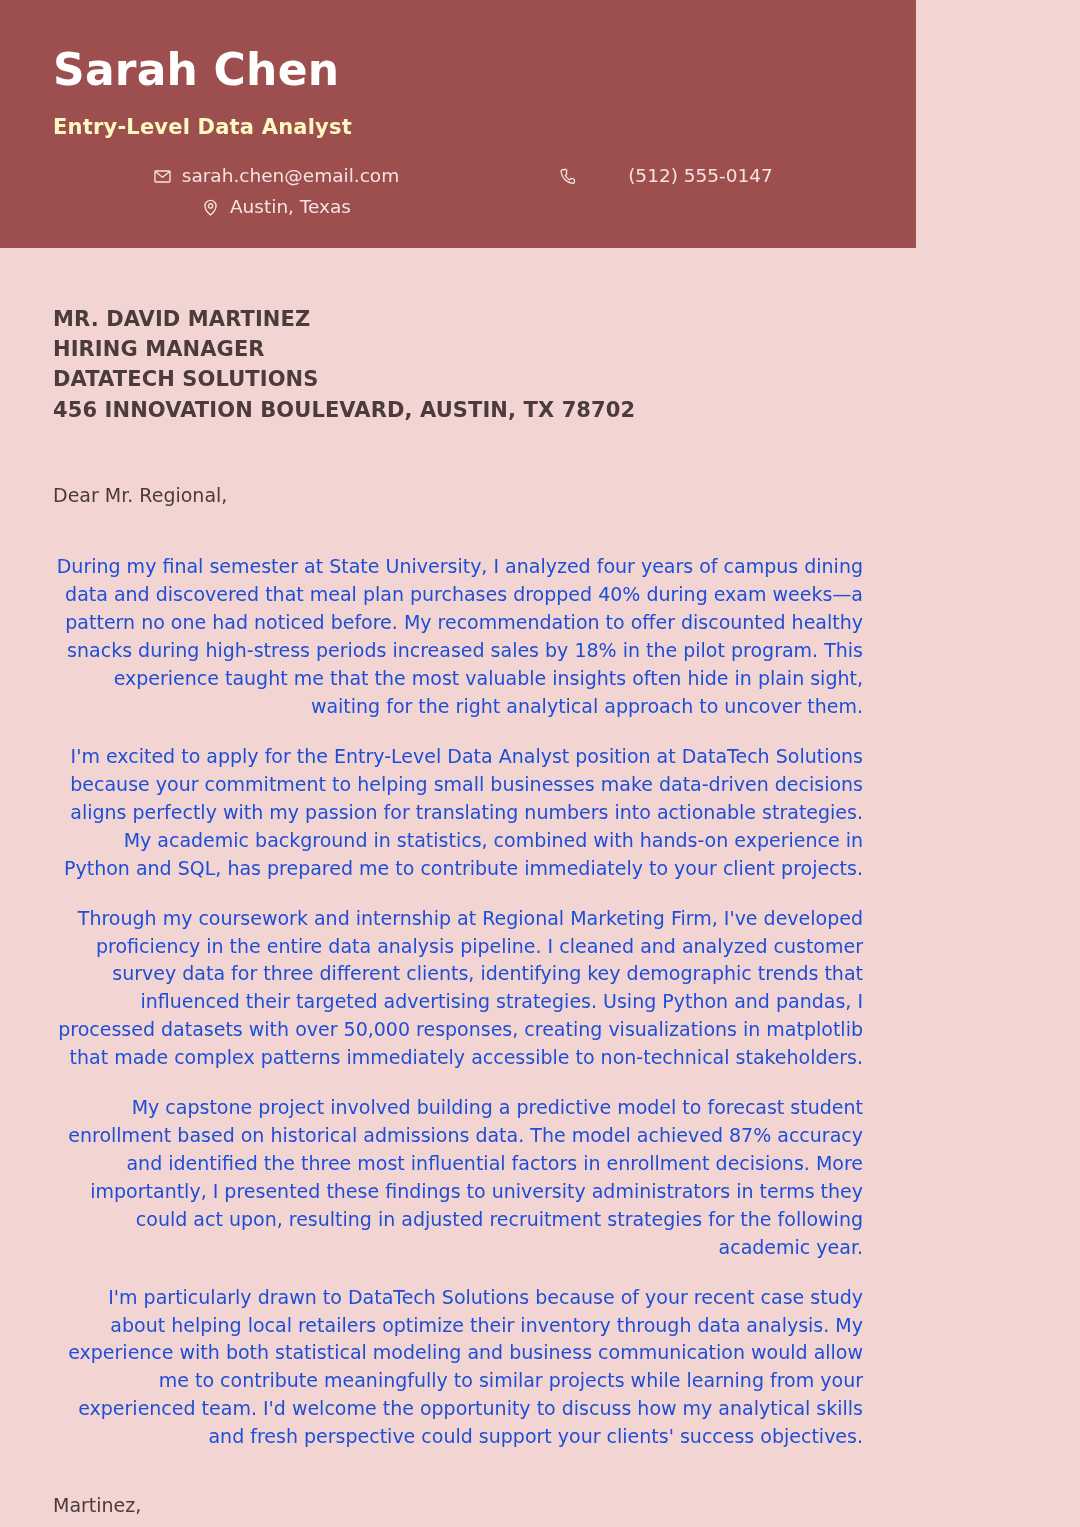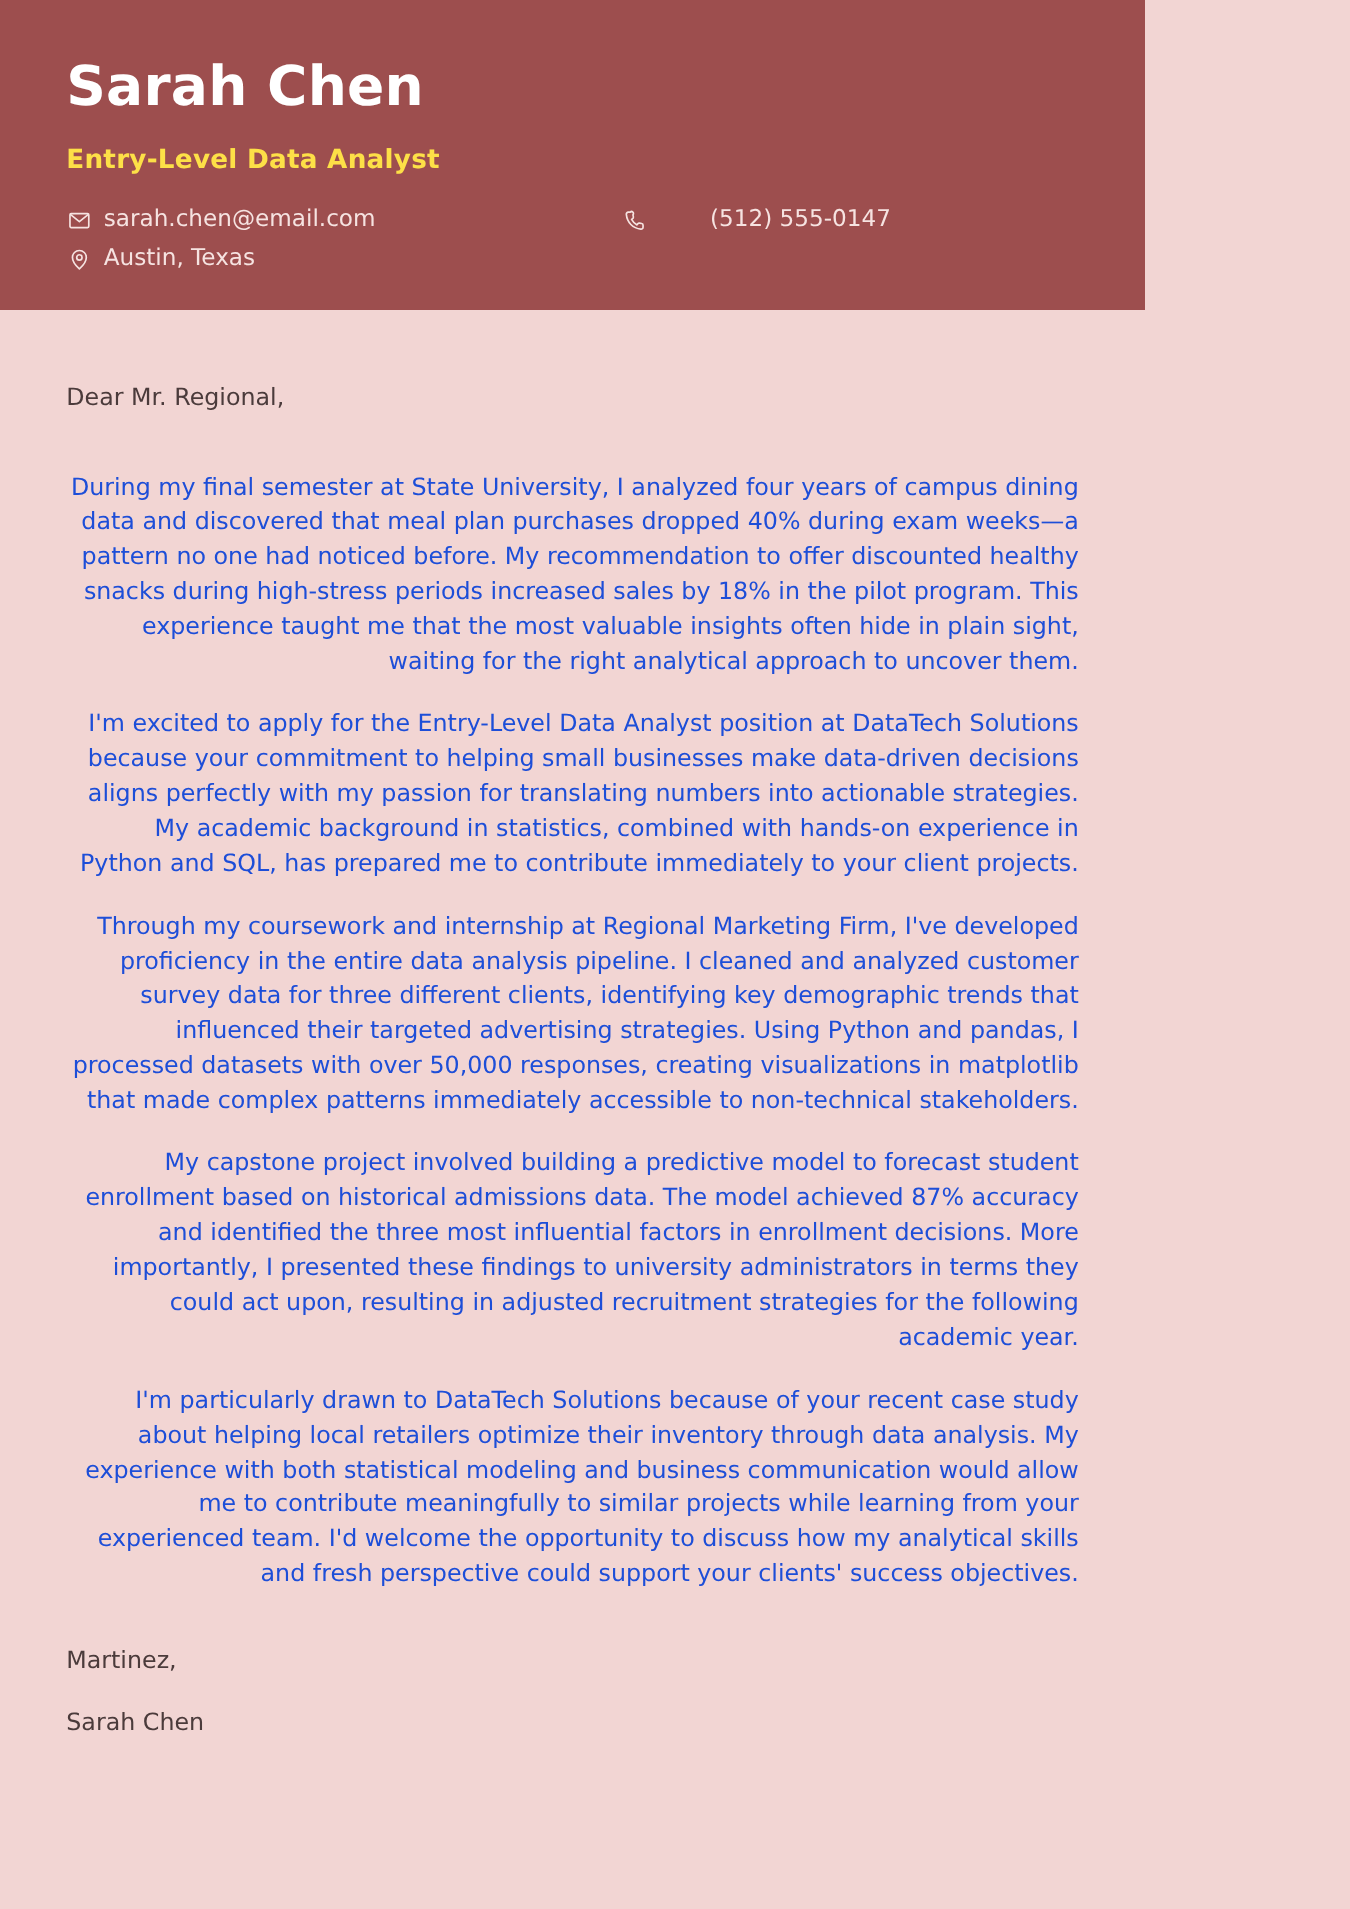--- a/index.html
+++ b/index.html
@@ -36,37 +36,38 @@
     font-weight: 700;
     color: #ffffff;
     letter-spacing: 0.2px;
     line-height: 1.05;
     margin: 0 0 22px 0;
   }
 
   .job-title {
     font-size: 21px;
     font-weight: 700;
-    color: #fde047;
+    color: #fef9c3;
     letter-spacing: 0.2px;
     margin: 0 0 26px 0;
   }
 
   .contact-grid {
     display: flex;
     flex-wrap: wrap;
     width: 780px;
     row-gap: 9px;
   }
   .contact-item {
     display: flex;
     align-items: center;
     font-size: 18.5px;
     color: #f6e3e1;
     line-height: 1.2;
+    justify-content: center;
   }
   .contact-item.c-email { width: 445px; }
   .contact-item.c-phone { width: 335px; gap: 40px; }
   .contact-item.c-location { width: 445px; }
 
   .ic {
     display: inline-flex;
     align-items: center;
     justify-content: center;
     width: 21px;
@@ -159,20 +160,26 @@
           </svg>
         </span>
         <span>Austin, Texas</span>
       </div>
 
     </div>
   </div>
 
   <div class="body-wrap">
 
+    <div class="recipient">
+      <div class="recipient-line">MR. DAVID MARTINEZ</div>
+      <div class="recipient-line">HIRING MANAGER</div>
+      <div class="recipient-line">DATATECH SOLUTIONS</div>
+      <div class="recipient-line">456 INNOVATION BOULEVARD, AUSTIN, TX 78702</div>
+    </div>
 
     <div class="salutation">Dear Mr. Regional,</div>
 
     <div class="para">During my final semester at State University, I analyzed four years of campus dining data and discovered that meal plan purchases dropped 40% during exam weeks—a pattern no one had noticed before. My recommendation to offer discounted healthy snacks during high-stress periods increased sales by 18% in the pilot program. This experience taught me that the most valuable insights often hide in plain sight, waiting for the right analytical approach to uncover them.</div>
     <div class="para">I'm excited to apply for the Entry-Level Data Analyst position at DataTech Solutions because your commitment to helping small businesses make data-driven decisions aligns perfectly with my passion for translating numbers into actionable strategies. My academic background in statistics, combined with hands-on experience in Python and SQL, has prepared me to contribute immediately to your client projects.</div>
     <div class="para">Through my coursework and internship at Regional Marketing Firm, I've developed proficiency in the entire data analysis pipeline. I cleaned and analyzed customer survey data for three different clients, identifying key demographic trends that influenced their targeted advertising strategies. Using Python and pandas, I processed datasets with over 50,000 responses, creating visualizations in matplotlib that made complex patterns immediately accessible to non-technical stakeholders.</div>
     <div class="para">My capstone project involved building a predictive model to forecast student enrollment based on historical admissions data. The model achieved 87% accuracy and identified the three most influential factors in enrollment decisions. More importantly, I presented these findings to university administrators in terms they could act upon, resulting in adjusted recruitment strategies for the following academic year.</div>
     <div class="para">I'm particularly drawn to DataTech Solutions because of your recent case study about helping local retailers optimize their inventory through data analysis. My experience with both statistical modeling and business communication would allow me to contribute meaningfully to similar projects while learning from your experienced team. I'd welcome the opportunity to discuss how my analytical skills and fresh perspective could support your clients' success objectives.</div>
 
     <div class="closing">

